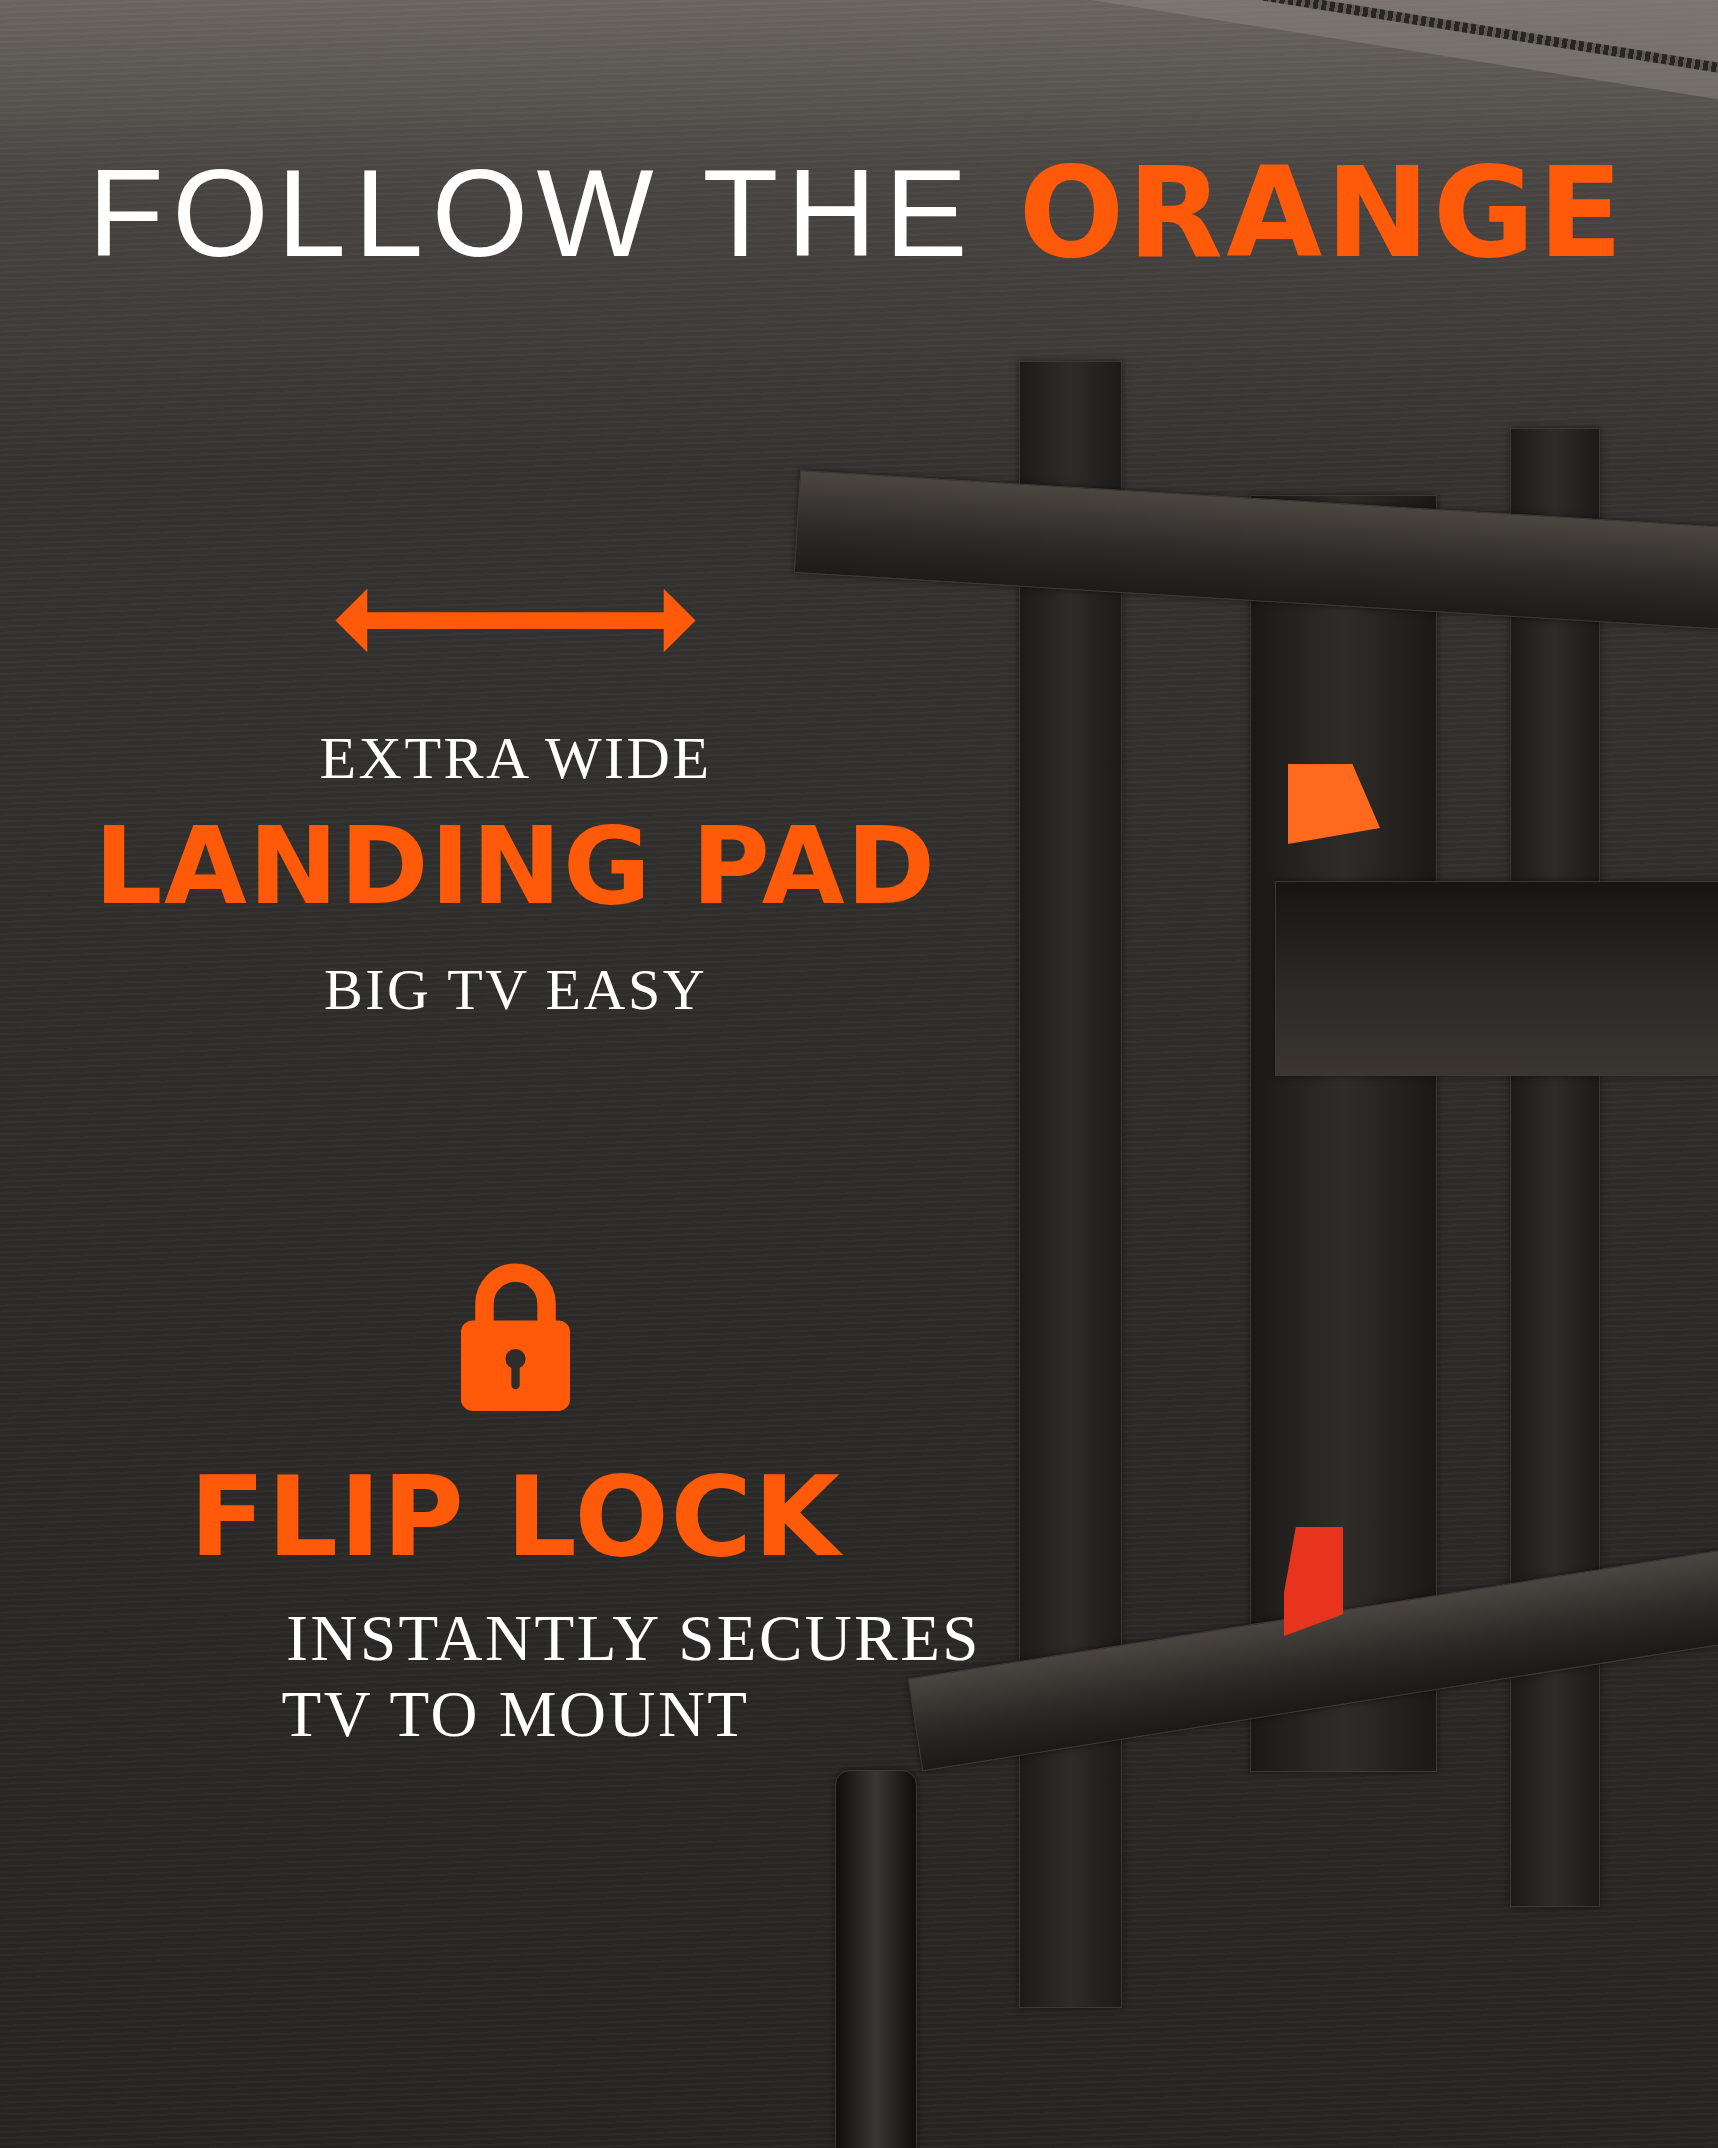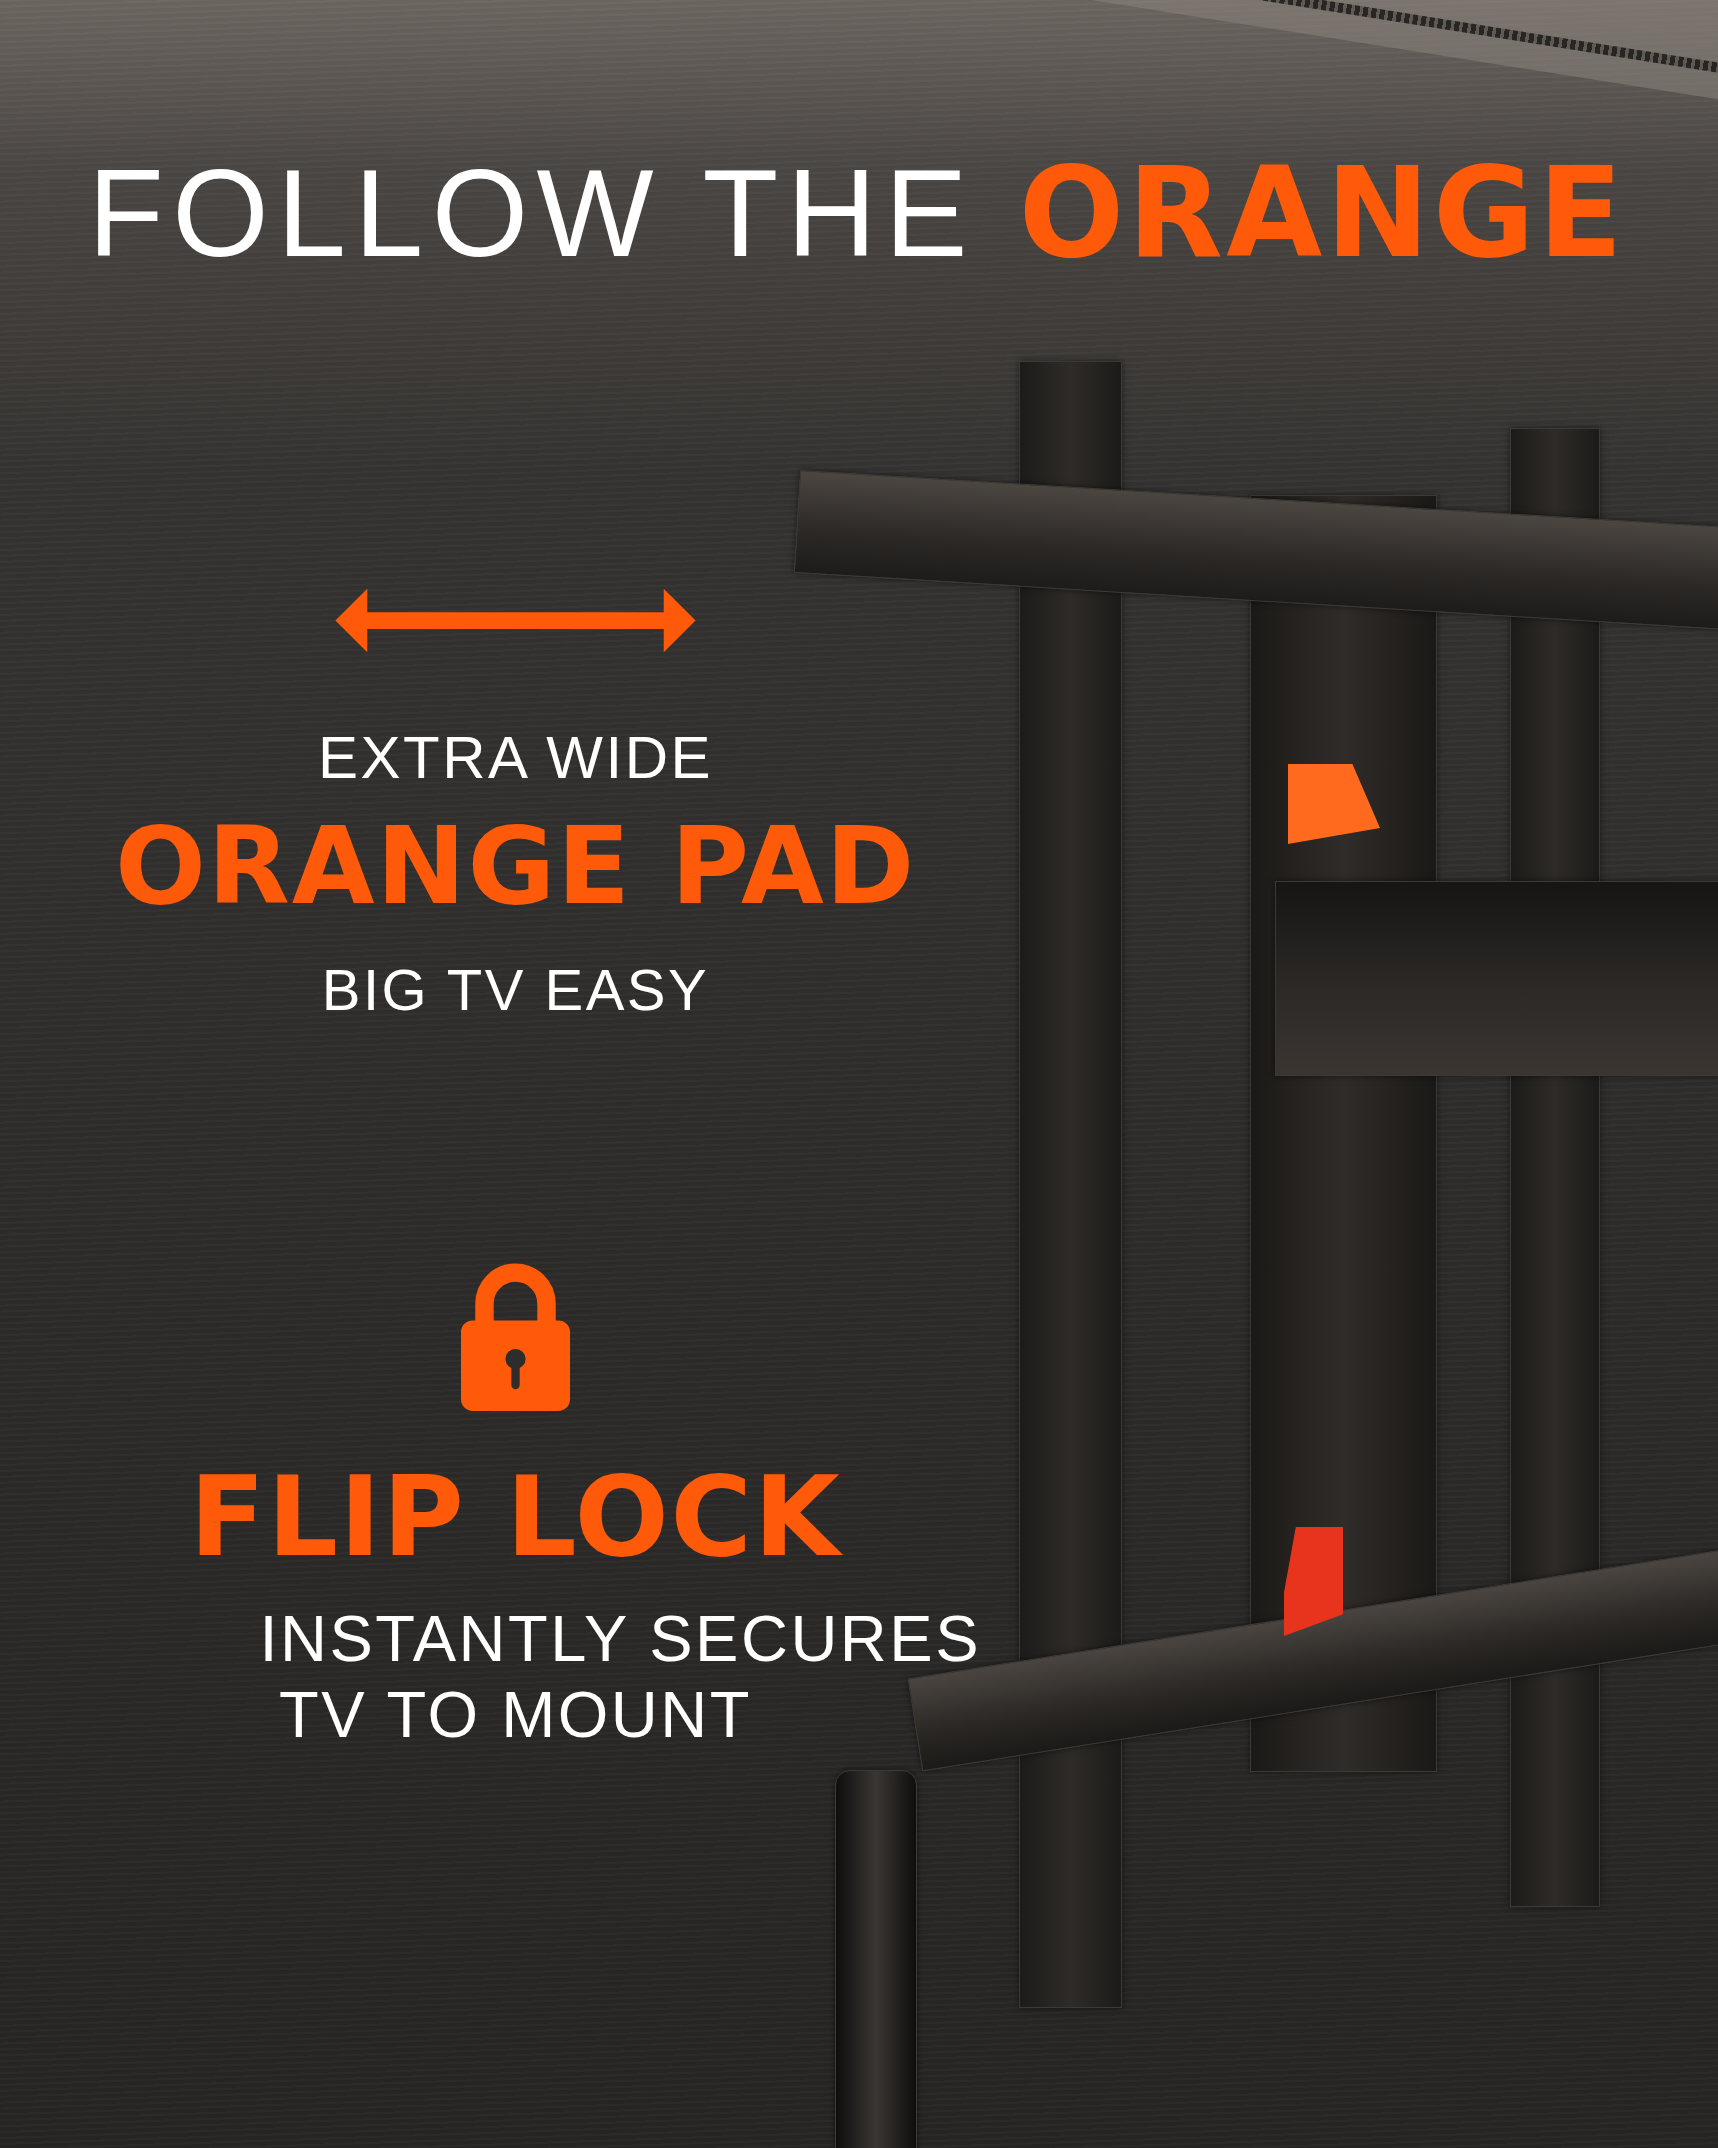--- a/index.html
+++ b/index.html
@@ -33,21 +33,21 @@
   .headline .bold { color: #ff5a0a; font-weight: 700; font-family: "DejaVu Sans", sans-serif; text-align: right; }
 
   
   .feature { position: absolute; left: 50px; width: 931px; text-align: center; }
   .f1 { top: 587px; }
   .f2 { top: 1260px; }
 
   .arrow-icon { display: block; margin: 0 auto; width: 361px; height: 67px; }
   .lock-icon { display: block; margin: 0 auto; width: 109px; height: 151px; }
 
-  .sub { color: #fff; font-family: Liberation Sans, sans-serif; font-weight: 400; letter-spacing: 2.5px; line-height: 1; }
+  .sub { color: #fff; font-family: Liberation Serif, serif; font-weight: 400; letter-spacing: 2.5px; line-height: 1; }
   .big { color: #ff5a0a; font-family: "DejaVu Sans", sans-serif; font-weight: 700; line-height: 1; letter-spacing: 1.7px; }
 
   .f1 .s1 { font-size: 60px; margin-top: 74px; }
   .f1 .b1 { font-size: 107px; margin-top: 25px; }
   .f1 .s2 { font-size: 65px; margin-top: 28.5px; }
   .f1 .s3 { font-size: 58px; margin-top: 41px; }
 
   .f2 .b1 { font-size: 111px; margin-top: 50px; }
   .f2 .s2 { font-size: 65px; margin-top: 34px; text-align: right; }
   .f2 .s3 { font-size: 65px; margin-top: 11px; }
@@ -84,21 +84,21 @@
 <div class="headline">
   <span class="light">FOLLOW THE</span>
   <span class="bold">ORANGE</span>
 </div>
 
 <div class="feature f1">
   <svg class="arrow-icon" viewBox="0 0 430 80">
     <polygon fill="#ff5a0a" points="0,40 38,2 38,30 392,30 392,2 430,40 392,78 392,50 38,50 38,78"></polygon>
   </svg>
   <div class="sub s1">EXTRA WIDE</div>
-  <div class="big b1">ORANGE PAD</div>
+  <div class="big b1">LANDING PAD</div>
   <div class="sub s3">BIG TV EASY</div>
 </div>
 
 <div class="feature f2">
   <svg class="lock-icon" viewBox="0 0 130 180">
     <path d="M28 78 V52 a37 37 0 0 1 74 0 V78" fill="none" stroke="#ff5a0a" stroke-width="22"></path>
     <rect x="0" y="72" width="130" height="108" rx="14" fill="#ff5a0a"></rect>
     <circle cx="65" cy="118" r="12" fill="#2f2d2b"></circle>
     <rect x="60" y="118" width="10" height="36" rx="5" fill="#2f2d2b"></rect>
   </svg>

